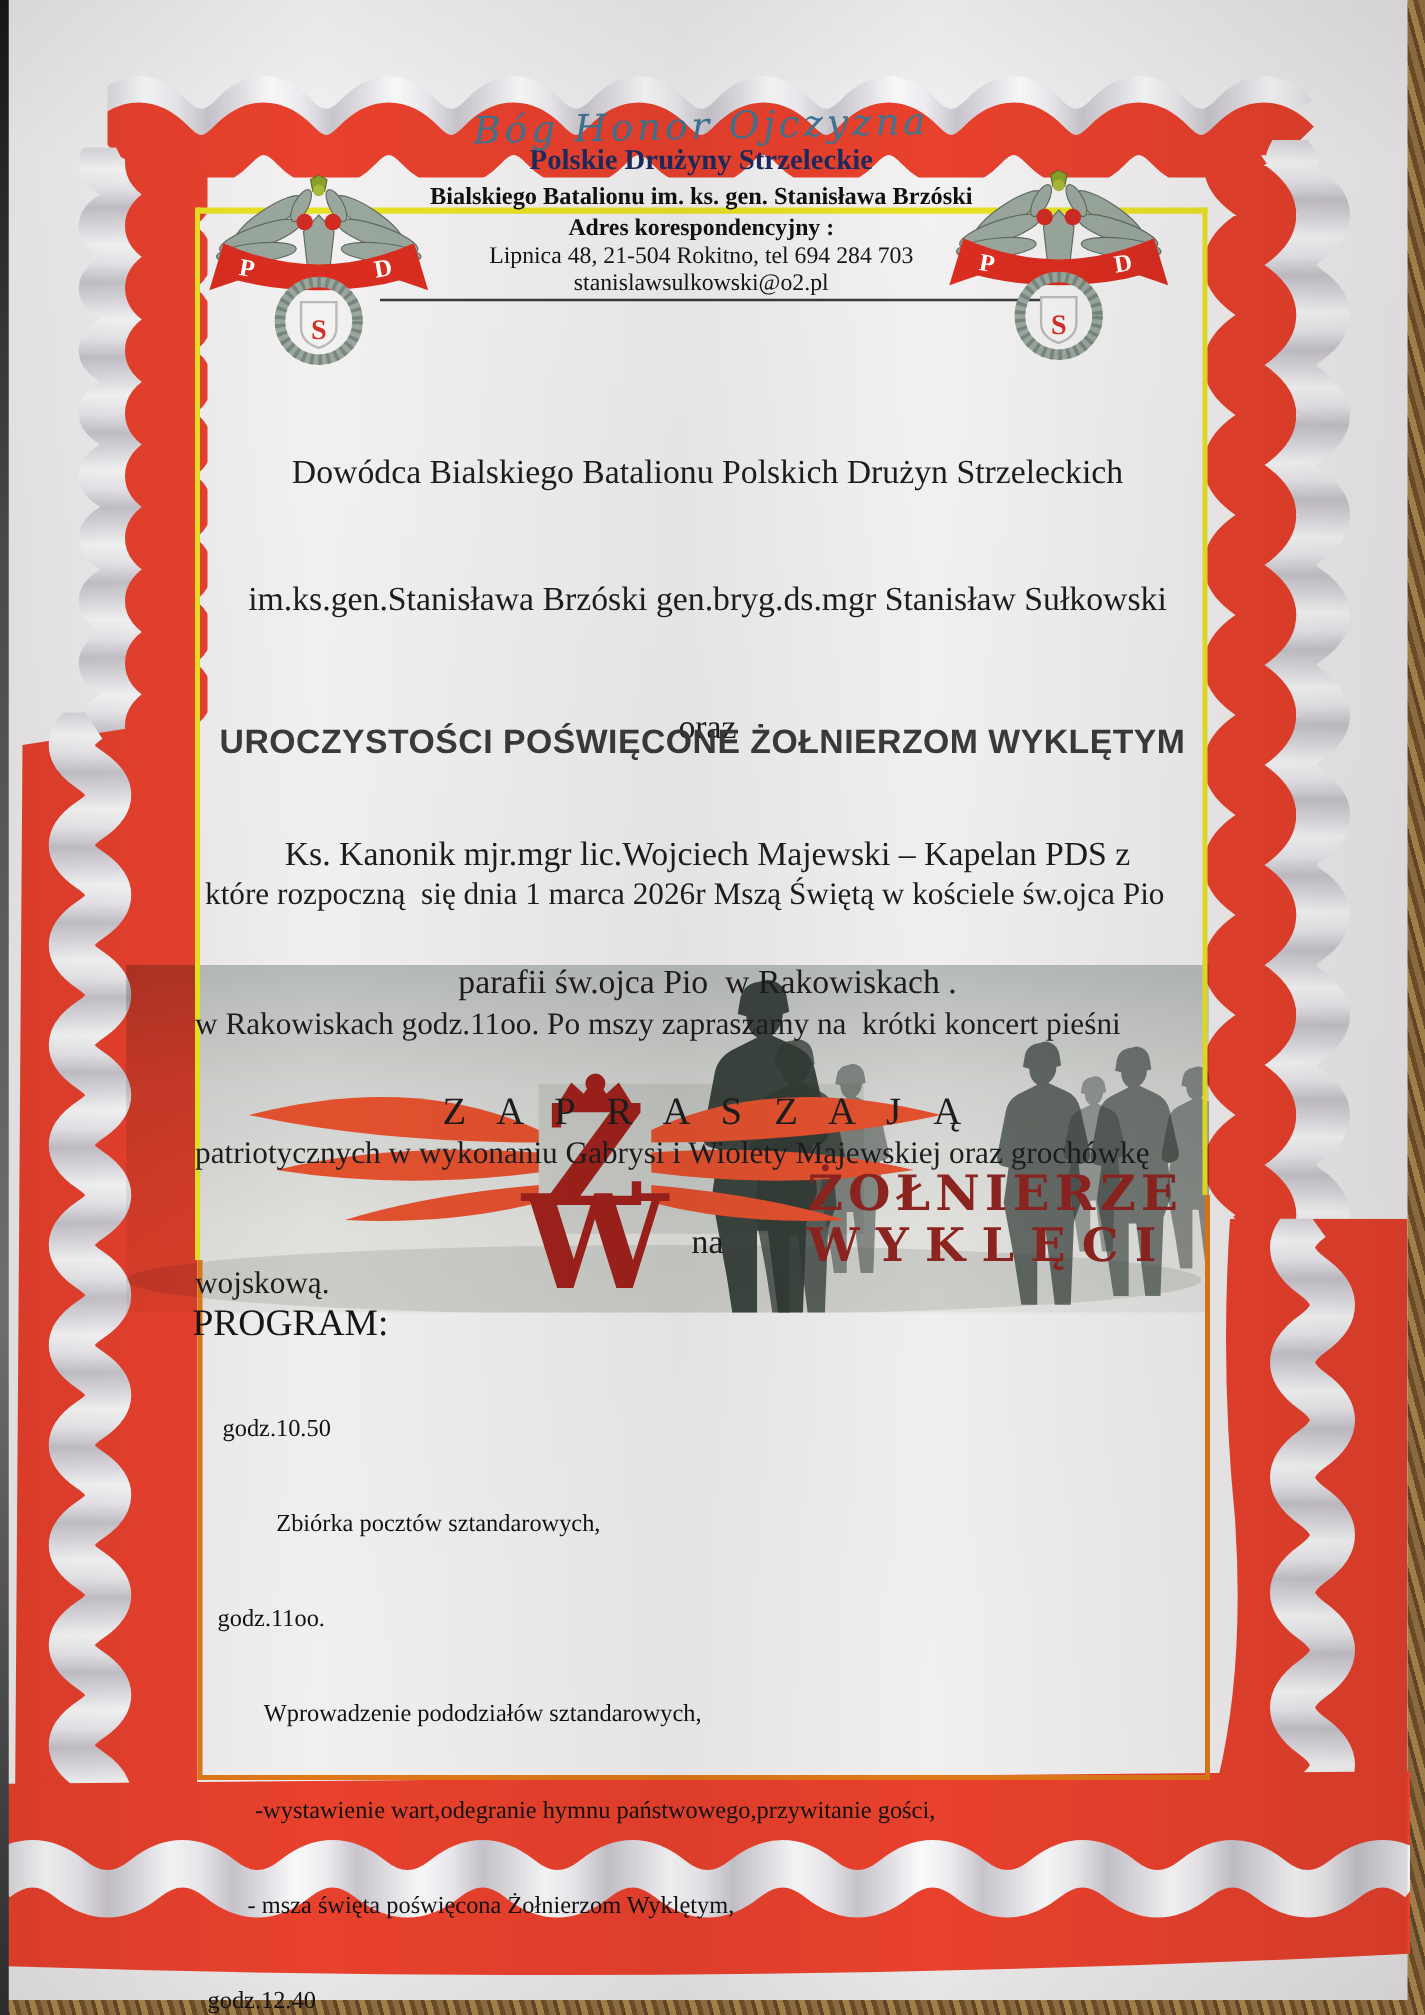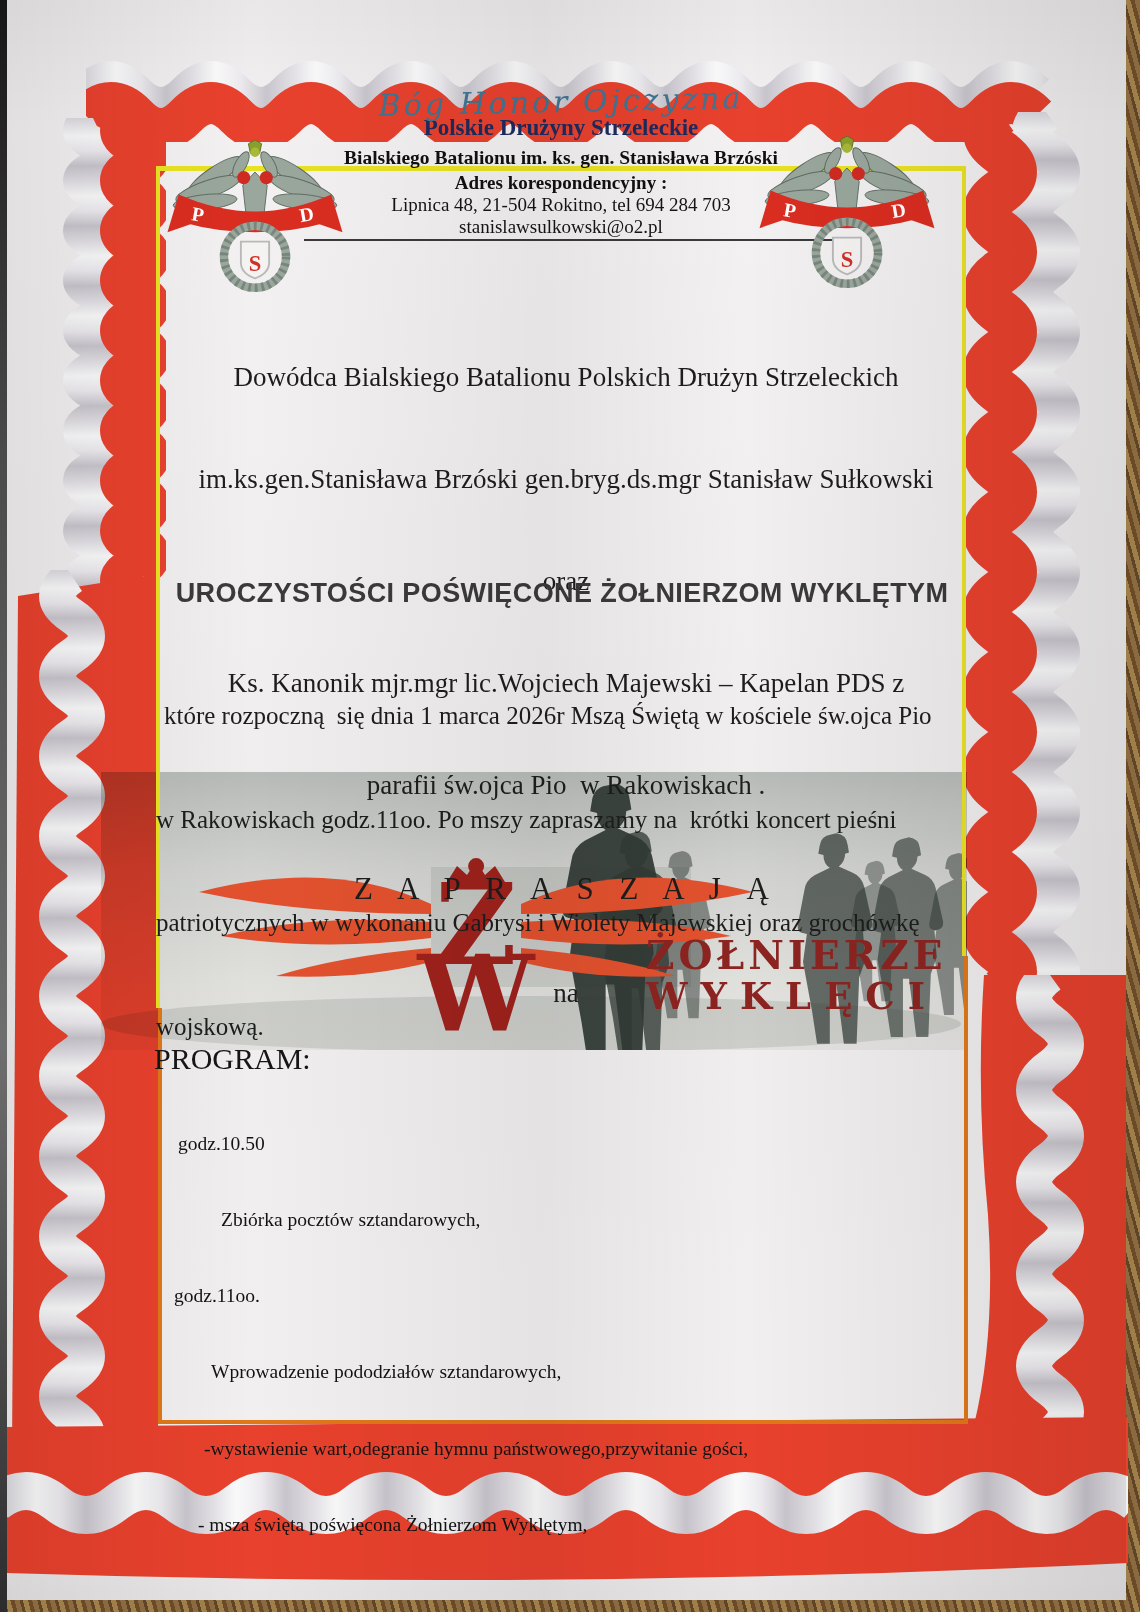--- a/index.html
+++ b/index.html
@@ -250,20 +250,21 @@
   </div>
 
   <div class="txt" id="program-heading">PROGRAM:</div>
   <div class="txt" id="program">
     <div style="margin-left:22px">godz.10.50</div>
     <div style="margin-left:65px">Zbiórka pocztów sztandarowych,</div>
     <div style="margin-left:18px">godz.11oo.</div>
     <div style="margin-left:55px">Wprowadzenie pododziałów sztandarowych,</div>
     <div style="margin-left:48px">-wystawienie wart,odegranie hymnu państwowego,przywitanie gości,</div>
     <div style="margin-left:42px">- msza święta poświęcona Żołnierzom Wyklętym,</div>
+    <div style="margin-left:10px">godz.12.40</div>
     
     
     
     
     
     
   </div>
 
   <div id="sheen"></div>
 </div>

